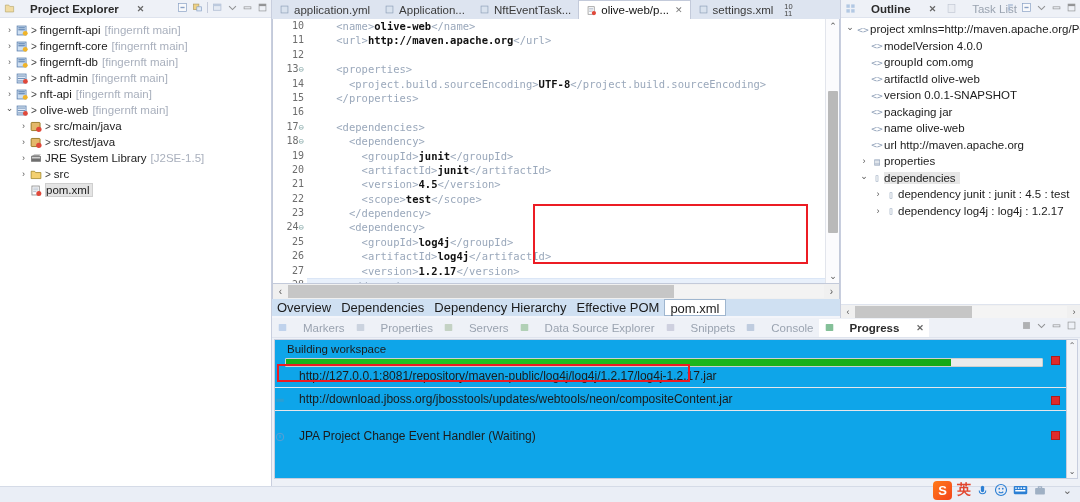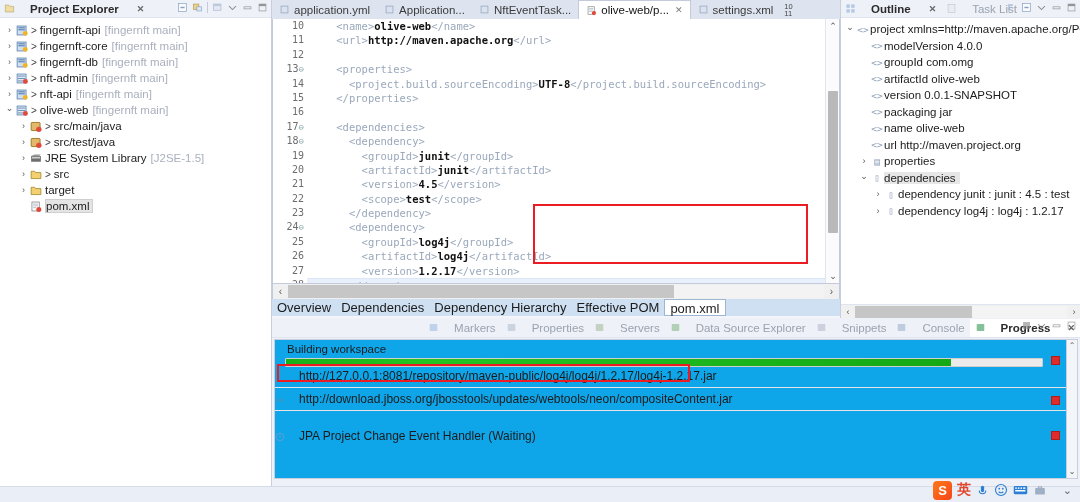--- a/index.html
+++ b/index.html
@@ -91,21 +91,21 @@
   .oic { flex: 0 0 14px; width: 14px; color: #8fa0b8; font-size: 9.5px; text-align: center; font-family: "DejaVu Sans Mono", monospace; }
   .otxt { color: #1b1b1b; }
   .osel { background: #e7e7e7; padding: 0 4px 0 0; }
   #outHScroll { position: absolute; left: 0; bottom: 0; width: 240px; height: 14px; background: #f0f0f0; display: flex; align-items: center; border-top: 1px solid #dfe4ee; }
   #outHScroll .arw { width: 14px; text-align: center; font-size: 9px; color: #555; }
   #outHScroll .track { flex: 1; height: 12px; background: #f4f4f4; position: relative; }
   #outHScroll .thumb { position: absolute; left: 0; height: 12px; width: 55%; background: #c6c6c6; }
 
   
   #bottom { position: absolute; left: 272px; top: 318px; width: 808px; height: 184px; background: #eef1f7; }
-  #bottom .view-tabbar { height: 20px; border-bottom: 1px solid #dfe4ee; justify-content: flex-end; }
+  #bottom .view-tabbar { height: 20px; border-bottom: 1px solid #dfe4ee; }
   #progBody { position: absolute; left: 2px; top: 21px; width: 794px; height: 140px; background: #0ea5e9; border: 1px solid #c8cede; overflow: hidden; }
   .pjob { position: relative; }
   .pjob .ptitle { font-size: 11.5px; color: #1b1b1b; padding: 3px 0 1px 12px; }
   .bar { position: relative; height: 9px; margin: 2px 24px 2px 10px; background: #ebebeb; border: 1px solid #cfcfcf; border-radius: 1px; }
   .bar .fill { position: absolute; left: 0; top: 0; bottom: 0; background: linear-gradient(90deg,#18b018,#22c522 20%,#16a916); }
   .psub { font-size: 12px; color: #1b1b1b; padding-left: 24px; }
   .stop { position: absolute; right: 7px; width: 9px; height: 9px; background: #e02b2b; border: 1px solid #b11d1d; }
   .jicon { position: absolute; left: 1px; width: 11px; height: 11px; }
   #bottom .vscroll2 { position: absolute; right: 2px; top: 21px; width: 12px; height: 140px; background: #f4f5f8; border: 1px solid #c8cede; }
   #bottom .vscroll2 .arw { position: absolute; left: 0; width: 10px; height: 12px; text-align: center; font-size: 8px; color: #555; line-height: 12px; }
@@ -244,27 +244,20 @@
             <path d="M2 5l4-2h8l-2 2z" fill="#9a9a9a"></path>
           </svg>
           <span><span class="pname">JRE System Library</span><span class="pmeta">[J2SE-1.5]</span></span>
         </div>
         <div class="trow" style="padding-left: 18px;">
           <span class="arrow closed"></span>
           <svg viewBox="0 0 16 16" class="micon">
             <path d="M2 4h4.3l1.2 1.6H14V13H2z" fill="#f3d070" stroke="#9a8020" stroke-width=".9"></path>
           </svg>
           <span><span class="gt">&gt;</span><span class="pname">src</span></span>
-        </div>
-        <div class="trow" style="padding-left: 18px;">
-          <span class="arrow closed"></span>
-          <svg viewBox="0 0 16 16" class="micon">
-            <path d="M2 4h4.3l1.2 1.6H14V13H2z" fill="#f3d070" stroke="#9a8020" stroke-width=".9"></path>
-          </svg>
-          <span><span class="pname">target</span></span>
         </div>
         <div class="trow" style="padding-left: 18px;">
           <span class="arrow blank"></span>
           <svg viewBox="0 0 16 16" class="micon">
             <rect x="3" y="2.5" width="9" height="11" fill="#ffffff" stroke="#888"></rect>
             <path d="M4.5 5h6M4.5 7.2h6M4.5 9.4h4" stroke="#9aa8bb" stroke-width=".9"></path>
             <circle cx="11.5" cy="11.7" r="3.1" fill="#e0483a"></circle>
           </svg>
           <span class="sel-soft"><span class="pname">pom.xml</span></span>
         </div>
@@ -436,21 +429,21 @@
           <span class="otxt">packaging  jar</span>
         </div>
         <div class="orow" style="padding-left: 17px;">
           <span class="oarrow blank"></span>
           <span class="oic">&lt;&gt;</span>
           <span class="otxt">name  olive-web</span>
         </div>
         <div class="orow" style="padding-left: 17px;">
           <span class="oarrow blank"></span>
           <span class="oic">&lt;&gt;</span>
-          <span class="otxt">url  http://maven.project.org</span>
+          <span class="otxt">url  http://maven.apache.org</span>
         </div>
         <div class="orow" style="padding-left: 17px;">
           <span class="oarrow closed"></span>
           <span class="oic">▤</span>
           <span class="otxt">properties</span>
         </div>
         <div class="orow" style="padding-left: 17px;">
           <span class="oarrow open"></span>
           <span class="oic">▯</span>
           <span class="otxt osel">dependencies</span>

